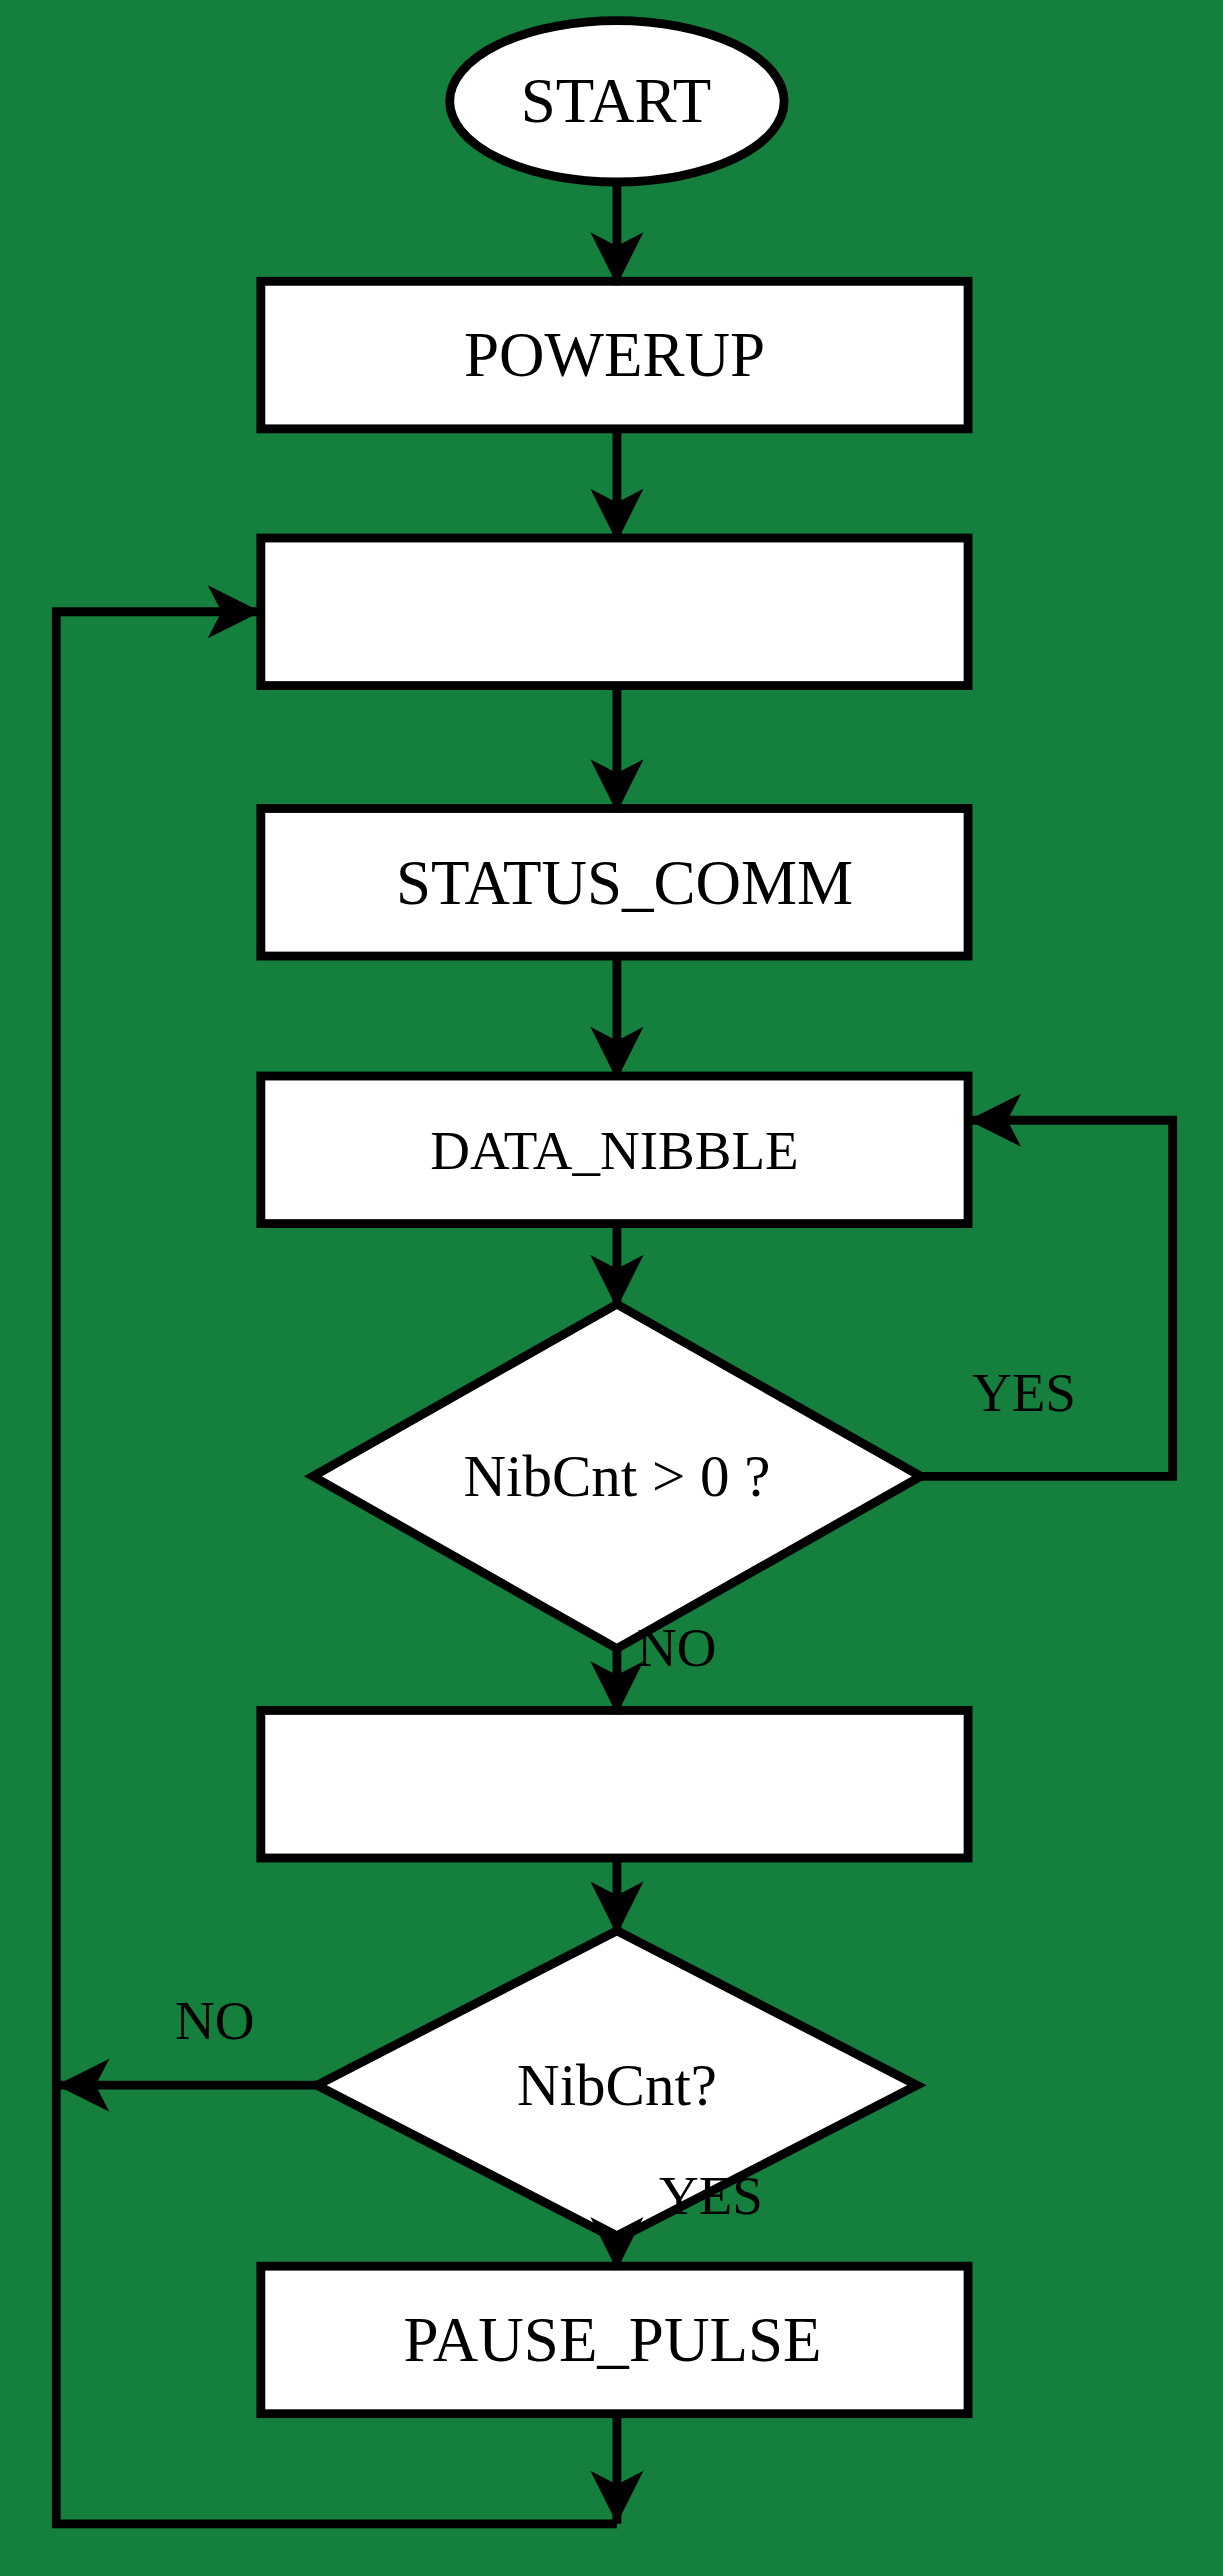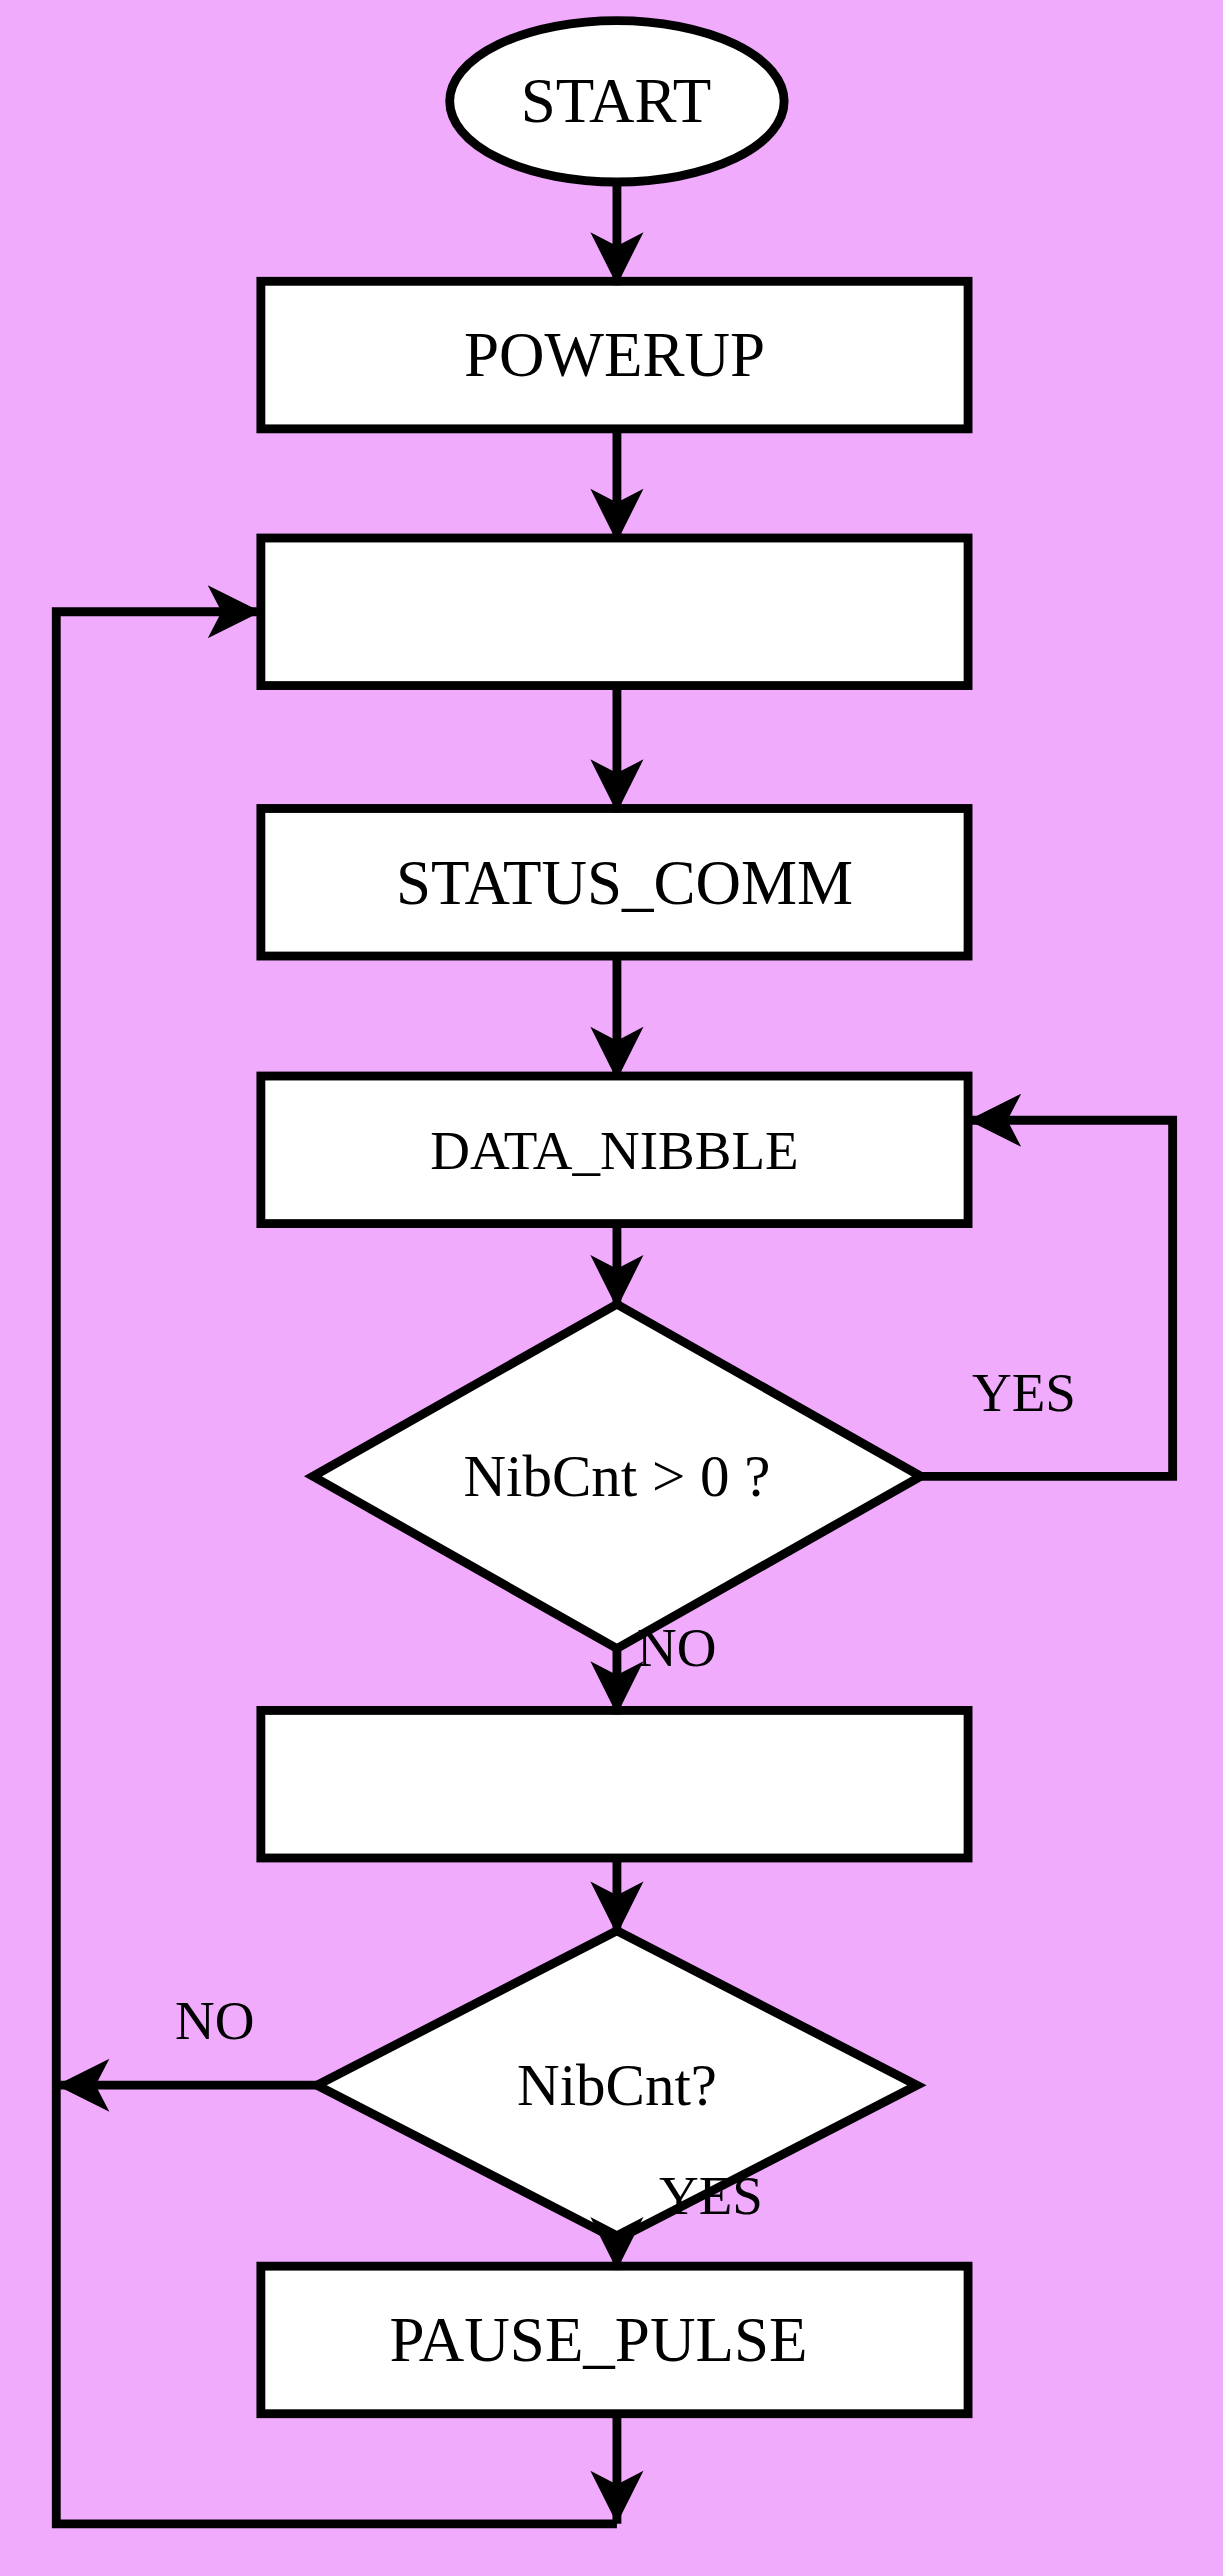--- a/index.html
+++ b/index.html
@@ -1,18 +1,18 @@
 <!DOCTYPE html>
 <html><head>
 <meta charset="utf-8">
 <title>Flowchart</title>
 <style>
   html,body{margin:0;padding:0;background:#ffffff;}
   body{font-family:"Liberation Serif", serif;}
-  #stage{position:relative;width:1224px;height:2576px;background:#f0abfc;overflow:hidden;}
+  #stage{position:relative;width:1224px;height:2576px;background:#15803d;overflow:hidden;}
   #stage svg{position:absolute;left:0;top:0;width:1224px;height:2576px;}
   .nodetext{
     position:absolute;
     display:flex;align-items:center;justify-content:center;
     font-family:"Liberation Serif", serif;
     color:#000000;
     white-space:nowrap;
     pointer-events:none;
   }
   .edgelabel{
@@ -130,21 +130,21 @@
 
   <div class="nodetext" style="left:271px;top:809px;width:707px;height:148px;font-size:63px;">STATUS_COMM</div>
 
   <div class="nodetext" style="left:261px;top:1076px;width:707px;height:148px;font-size:55px;">DATA_NIBBLE</div>
 
   <div class="nodetext" style="left:313px;top:1412px;width:608px;height:128px;font-size:59px;">NibCnt &gt; 0 ?</div>
 
 
   <div class="nodetext" style="left:317px;top:2021px;width:600px;height:128px;font-size:59px;">NibCnt?</div>
 
-  <div class="nodetext" style="left:245px;top:2266px;width:707px;height:148px;font-size:63px;">PAUSE_PULSE</div>
+  <div class="nodetext" style="left:259px;top:2266px;width:707px;height:148px;font-size:63px;">PAUSE_PULSE</div>
 
   <div class="edgelabel" style="left:972px;top:1361px;font-size:55px;">YES</div>
 
   <div class="edgelabel" style="left:637px;top:1616px;font-size:55px;">NO</div>
 
   <div class="edgelabel" style="left:175px;top:1989px;font-size:55px;">NO</div>
 
   <div class="edgelabel" style="left:659px;top:2164px;font-size:55px;">YES</div>
 
 </div>

